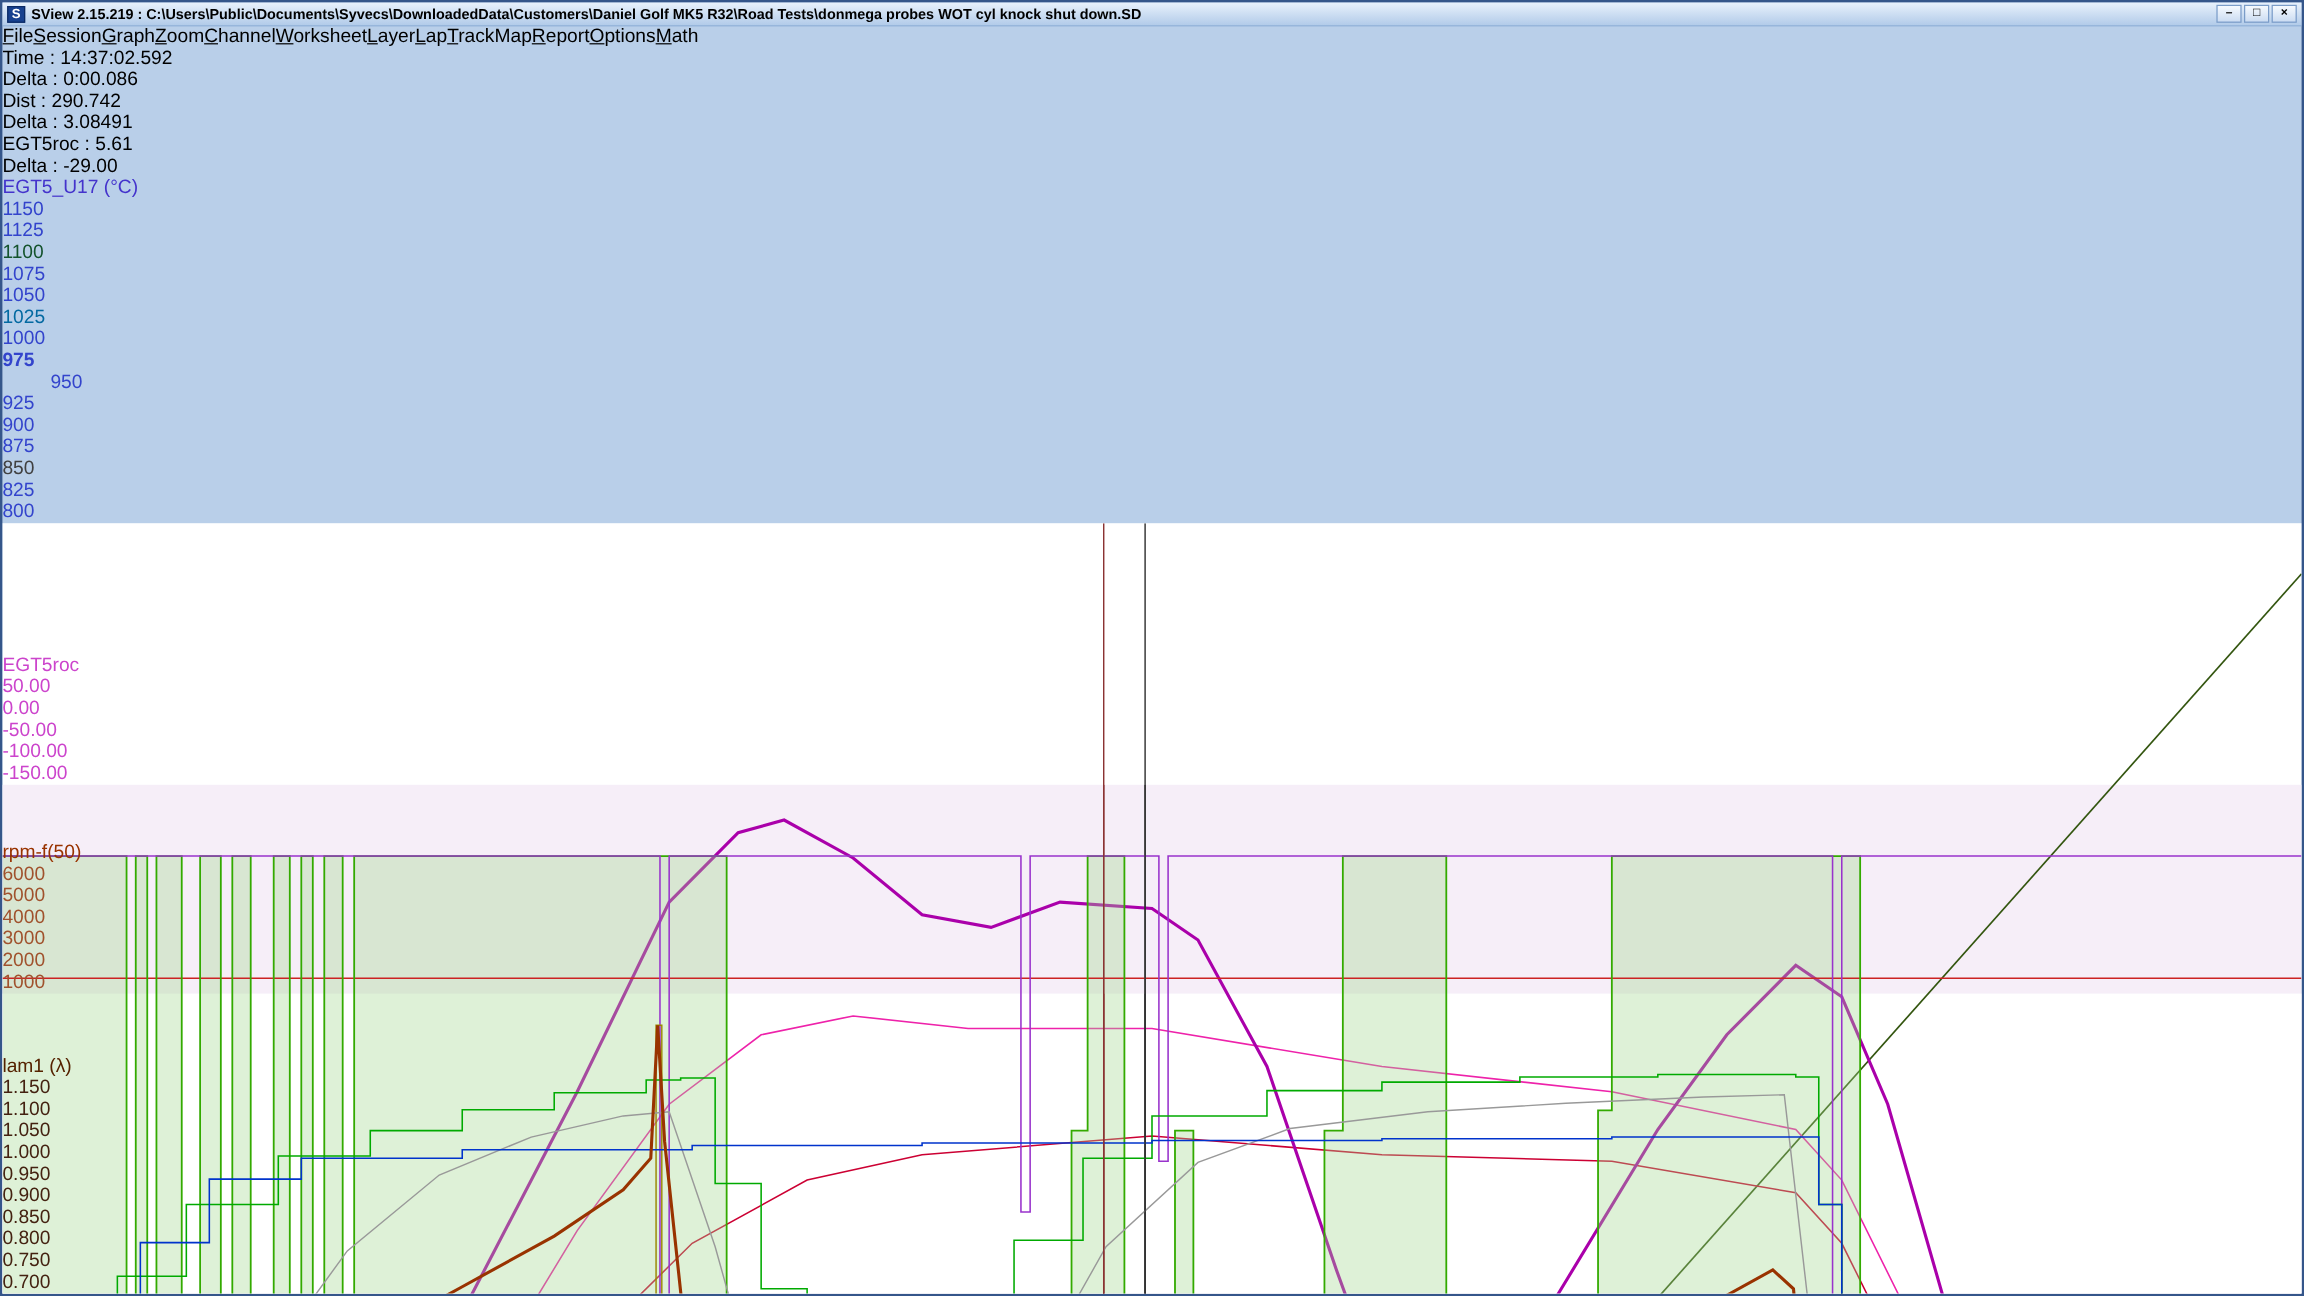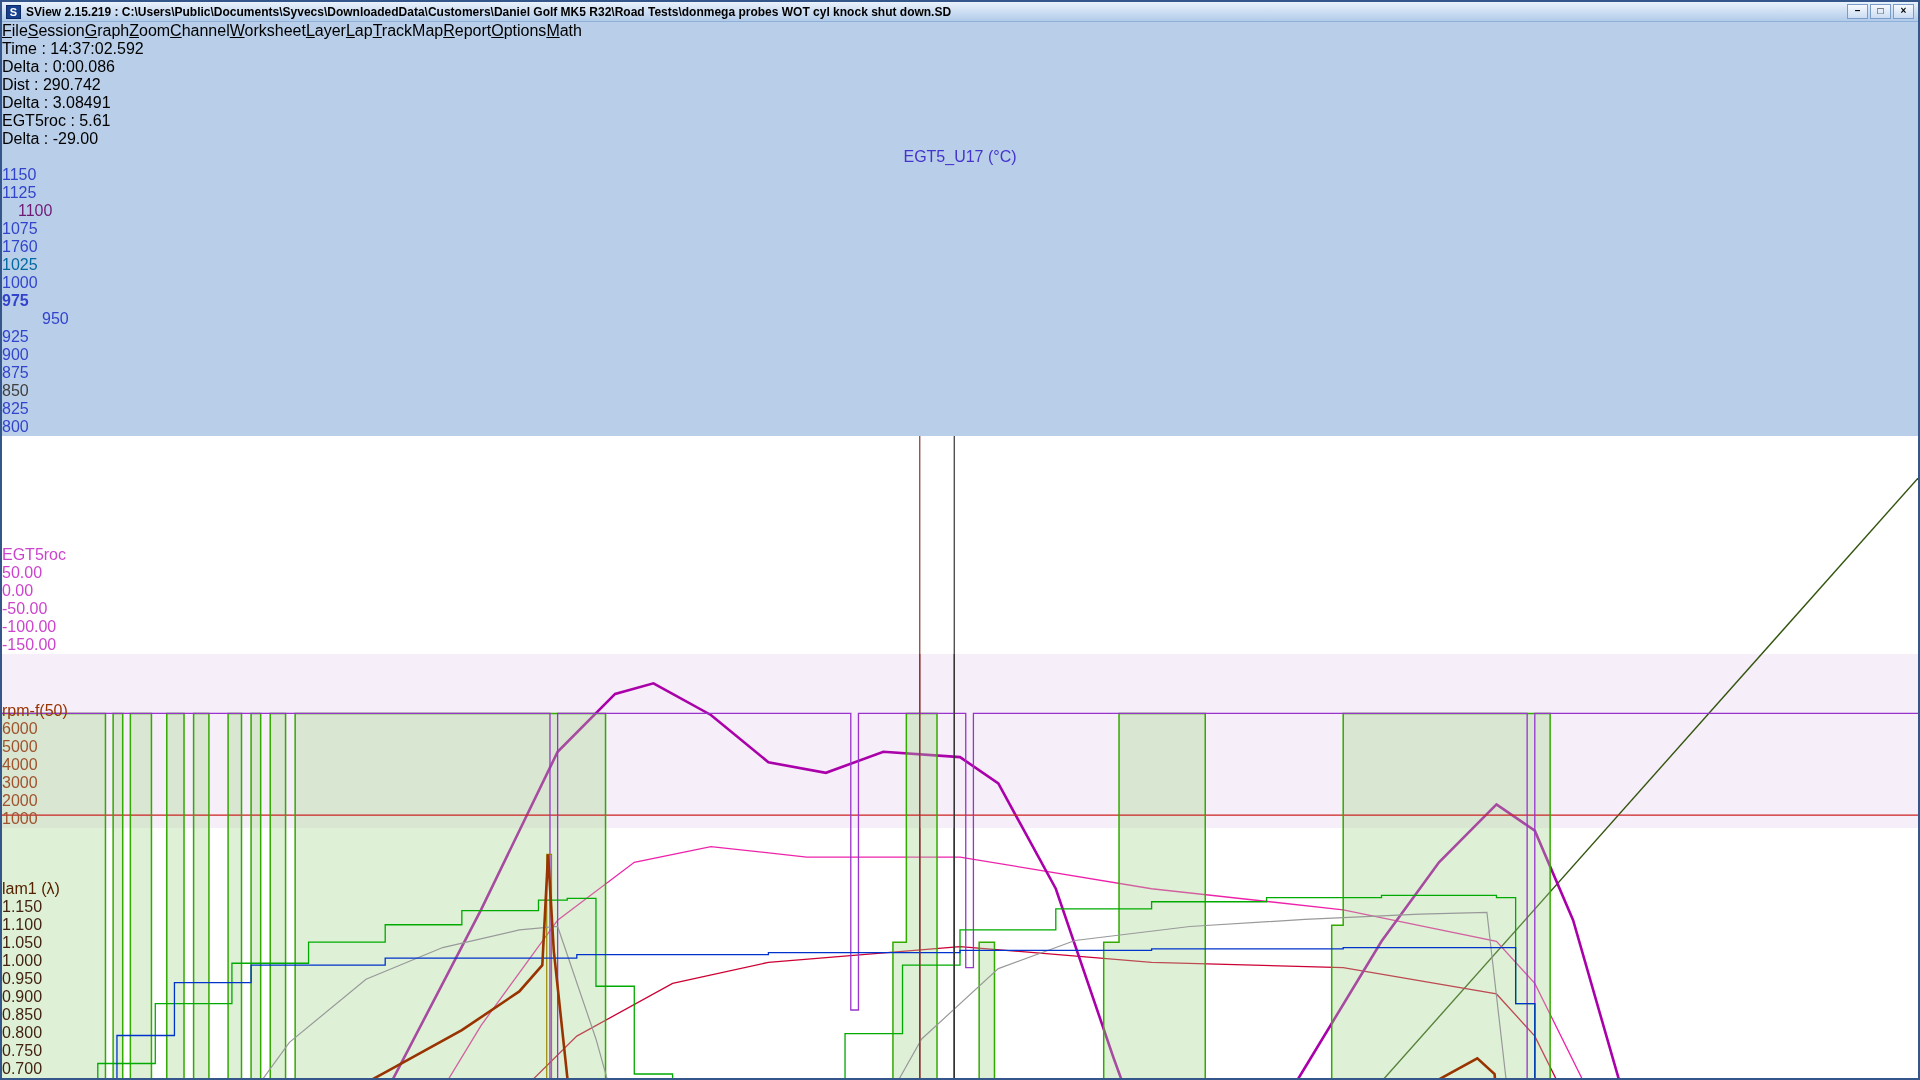--- a/index.html
+++ b/index.html
@@ -109,27 +109,27 @@
         <div>Delta : -29.00</div>
       </div>
     </div>
 </div>
 
 <div class="main">
   <div class="charts">
 
     <section class="panel" id="panel0" style="top:0;height:398px">
       <div class="frame">
-        <div class="axis-name" style="color: rgb(68, 51, 204); text-align: center;">EGT5_U17 (°C)</div>
+        <div class="axis-name" style="color: rgb(68, 51, 204);">EGT5_U17 (°C)</div>
         <div class="yticks">
             <div class="ytick" style="top: 2.1978%; color: rgb(51, 68, 204);">1150</div>
             <div class="ytick" style="top: 9.06593%; color: rgb(51, 68, 204);">1125</div>
-            <div class="ytick" style="top: 15.9341%; color: #701a75; margin-left: 16px;">1100</div>
+            <div class="ytick" style="top: 15.9341%; color: #14532d;">1100</div>
             <div class="ytick" style="top: 22.8022%; color: rgb(51, 68, 204);">1075</div>
-            <div class="ytick" style="top: 29.6703%; color: rgb(51, 68, 204);">1760</div>
+            <div class="ytick" style="top: 29.6703%; color: rgb(51, 68, 204);">1050</div>
             <div class="ytick" style="top: 36.5385%; color: #0369a1;">1025</div>
             <div class="ytick" style="top: 43.4066%; color: rgb(51, 68, 204);">1000</div>
             <div class="ytick" style="top: 50.2747%; color: rgb(51, 68, 204); font-weight: bold;">975</div>
             <div class="ytick" style="top: 57.1429%; color: rgb(51, 68, 204); margin-left: 40px;">950</div>
             <div class="ytick" style="top: 64.011%; color: rgb(51, 68, 204);">925</div>
             <div class="ytick" style="top: 70.8791%; color: rgb(51, 68, 204);">900</div>
             <div class="ytick" style="top: 77.7473%; color: rgb(51, 68, 204);">875</div>
             <div class="ytick" style="top: 84.6154%; color: #404040;">850</div>
             <div class="ytick" style="top: 91.4835%; color: rgb(51, 68, 204);">825</div>
             <div class="ytick" style="top: 98.3516%; color: rgb(51, 68, 204);">800</div>

